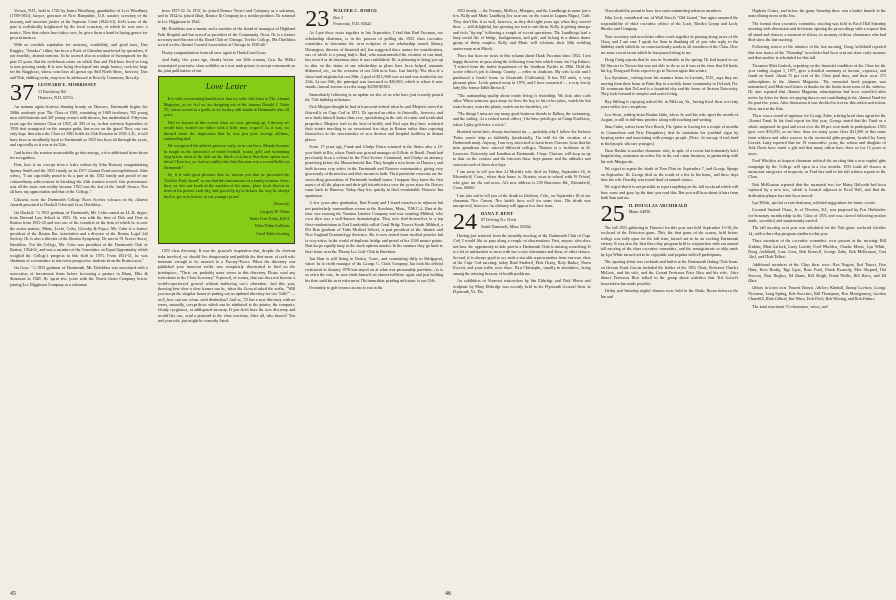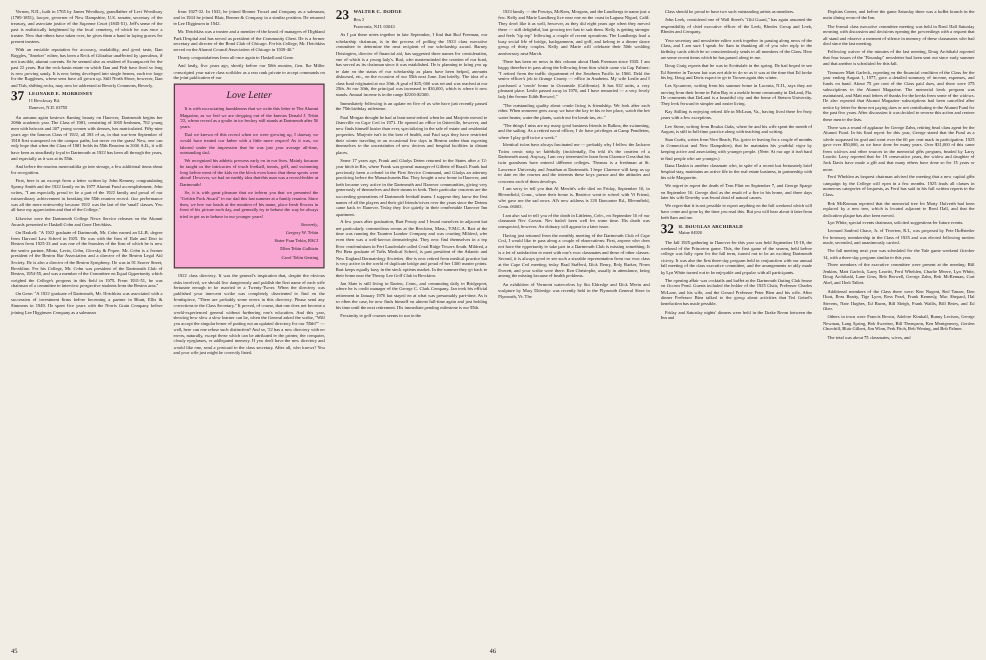--- a/index.html
+++ b/index.html
@@ -22,39 +22,39 @@
     width:calc((896px - 20px - 50px)/6);
     font-size:4.1px;
     line-height:1.32;
     text-align:justify;
     position:relative;
   }
   .col p{margin:0 0 2px 0;text-indent:4px;}
   .entry{margin-bottom:4px;}
   .classnum{
     font-family:"Liberation Serif", serif;
-    font-size:12px;
-    font-weight:bold;
+    font-size:24px;
+    font-weight:normal;
     line-height:0.85;
     float:left;
     margin:0 4px 0 0;
   }
   .classhead{
     font-size:4.3px;
     font-weight:bold;
     letter-spacing:0.25px;
     text-transform:uppercase;
     margin-bottom:1px;
   }
   .addr{font-size:4.1px;margin-bottom:1px;}
   .boxed{
     border:0.8px solid #3a372f;
     padding:4px 5px 5px 5px;
     margin:3px 0 4px 0;
-    background:#f9a8d4;
+    background:#84cc16;
   }
   .boxed h3{
     font-family:"Liberation Serif", serif;
     font-size:9px;
     font-style:italic;
     font-weight:normal;
     text-align:center;
     margin:0 0 3px 0;
   }
   .boxed p{font-size:4.1px;margin:0 0 2px 0;text-indent:4px;}
@@ -131,37 +131,45 @@
       <p>Proximity to golf courses seems to run in the</p>
     </div>
   <div class="col" id="c3">
       <p>1923 family — the Proutys, McKees, Morgans, and the Lundbergs to name just a few. Kelly and Marie Lundberg live near one on the coast in Laguna Niguel, Calif. They don't like it as well, however, as they did eight years ago when they moved there — still delightful, but growing too fast to suit them. Kelly is getting stronger and feels "tip top" following a couple of recent operations. The Lundbergs lead a busy social life of bridge, backgammon, and golf, and belong to a dinner dance group of thirty couples. Kelly and Marie will celebrate their 50th wedding anniversary next March.</p>
       <p>There has been no news in this column about Hank Freeman since 1935. I am happy therefore to pass along the following from him which came via Cap Palmer: "I retired from the traffic department of the Southern Pacific in 1966. Held the senior officer's job in Orange County — office in Anaheim. My wife Leslie and I purchased a 'condo' home in Oceanside [California]. It has 932 units, a very pleasant place. Leslie passed away in 1970, and I have remarried — a very lovely lady [the former Edith Brower]."</p>
       <p>"The outstanding quality about condo living is friendship. We look after each other. When someone goes away we have the key to his or her place, watch the hot water heater, water the plants, watch out for break-ins, etc."</p>
       <p>"The things I miss are my many good business friends in Balboa, the swimming, and the sailing. As a retired naval officer, I do have privileges at Camp Pendleton, where I play golf twice a week."</p>
       <p>Identical twins have always fascinated me — probably why I follow the Jackson Twins comic strip so faithfully (incidentally, I'm told it's the creation of a Dartmouth man). Anyway, I am very interested to learn from Clarence Goss that his twin grandsons have entered different colleges. Thomas is a freshman at St. Lawrence University and Jonathan at Dartmouth. I hope Clarence will keep us up to date on the courses and the interests these boys pursue and the attitudes and concerns each of them develops.</p>
       <p>I am sorry to tell you that Al Merritt's wife died on Friday, September 16, in Bloomfield, Conn., where their home is. Beatrice went to school with Vi Friend, who gave me the sad news. Al's new address is 220 Duncaster Rd., Bloomfield, Conn. 06002.</p>
       <p>I am also sad to tell you of the death in Littleton, Colo., on September 16 of our classmate Nev Carson. Nev hadn't been well for some time. His death was unexpected, however. An obituary will appear in a later issue.</p>
+      <div class="entry bigclass-wrap">
+        <span class="classnum">24</span>
+        <div class="bigclass-text">
+          <div class="classhead">DANA P. BENT</div>
+          <div class="addr">87 Driving Tee Circle</div>
+          <div class="addr">South Yarmouth, Mass. 02664</div>
+        </div>
+      </div>
       <p>Having just returned from the monthly meeting of the Dartmouth Club of Cape Cod, I would like to pass along a couple of observations: First, anyone who does not have the opportunity to take part in a Dartmouth Club is missing something. It is a lot of satisfaction to meet with one's own classmates and those of other classes. Second, it is always good to see such a sizeable representation from our own class at the Cape Cod meeting; today Brad Stafford, Dick Henry, Roly Barker, Norm Everett, and your scribe were there. Ken Christophe, usually in attendance, being among the missing because of health problems.</p>
       <p>An exhibition of Vermont watercolors by Stu Eldredge and Dick Morin and sculpture by Mary Eldredge was recently held in the Plymouth General Store in Plymouth, Vt. The</p>
     </div>
   <div class="col" id="c4">
       <p>Class should be proud to have two such outstanding artists as members.</p>
       <p>John Loeb, considered one of Wall Street's "Old Guard," has again assumed the responsibility of chief executive officer of the Loeb, Rhodes Group and Loeb, Rhodes and Company.</p>
       <p>Your secretary and newsletter editor work together in passing along news of the Class, and I am sure I speak for Sam in thanking all of you who reply to the birthday cards which he so conscientiously sends to all members of the Class. Here are some recent items which he has passed along to me.</p>
       <p>Doug Craig reports that he was in Scottsdale in the spring. He had hoped to see Ed Streeter in Tucson but was not able to do so as it was at the time that Ed broke his leg. Doug and Doris expect to go to Tucson again this winter.</p>
       <p>Les Sycamore, writing from his summer home in Laconia, N.H., says they are moving from their home in Palm Bay to a mobile home community in DeLand, Fla. He comments that DeLand is a beautiful city and the home of Stetson University. They look forward to simpler and easier living.</p>
       <p>Kay Stilling is enjoying retired life in McLean, Va., having lived there for forty years with a few exceptions.</p>
       <p>Leo Stone, writing from Boulus Oaks, where he and his wife spent the month of August, is still in full-time practice along with teaching and writing.</p>
       <p>Stan Curtis, writes from Vero Beach, Fla. (prior to leaving for a couple of months in Connecticut and New Hampshire), that he maintains his youthful vigor by keeping active and associating with younger people. (Note: At our age it isn't hard to find people who are younger.)</p>
       <p>Dana Haskin is another classmate who, in spite of a recent but fortunately brief hospital stay, maintains an active life in the real estate business, in partnership with his wife Marguerite.</p>
       <p>We regret to report the death of Tom Flint on September 7, and George Spargo on September 16. George died as the result of a fire in his home, and three days later his wife Dorothy was found dead of natural causes.</p>
       <p>We regret that it is not possible to report anything on the full weekend which will have come and gone by the time you read this. But you will hear about it later from both Sam and me.</p>
       <div class="entry bigclass-wrap">
-        <span class="classnum">32</span>
+        <span class="classnum">25</span>
         <div class="bigclass-text">
           <div class="classhead">H. DOUGLAS ARCHIBALD</div>
           <div class="addr">Maine 04926</div>
         </div>
       </div>
       <p>The fall 1925 gathering in Hanover for this year was held September 15-18, the weekend of the Princeton game. This, the first game of the season, held before college was fully open for the fall term, turned out to be an exciting Dartmouth victory. It was also the first three-day program held in conjunction with our annual fall meeting of the class executive committee, and the arrangements so ably made by Lyn White turned out to be enjoyable and popular with all participants.</p>
       <p>The opening affair was cocktails and buffet at the Dartmouth Outing Club house on Occom Pond. Guests included the holder of the 1925 Chair, Professor Charles McLane, and his wife, and the Gerard Professor Peter Bien and his wife. After dinner Professor Bien talked to the group about activities that Ted Geisel's benefaction has made possible.</p>
       <p>Friday and Saturday nights' dinners were held in the Drake Room between the Inn and</p>
     </div>
   <div class="col" id="c5">

